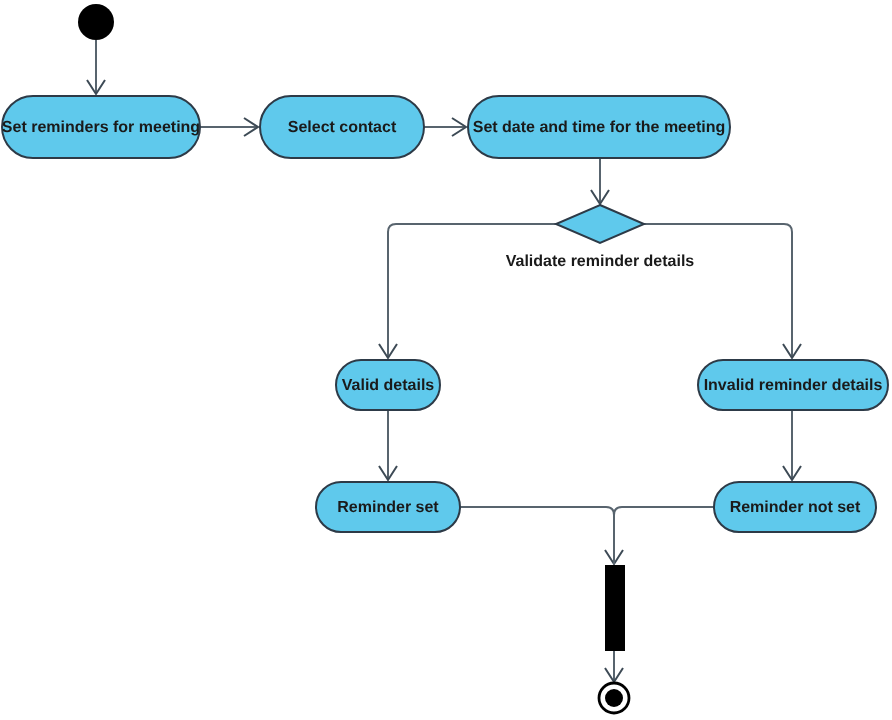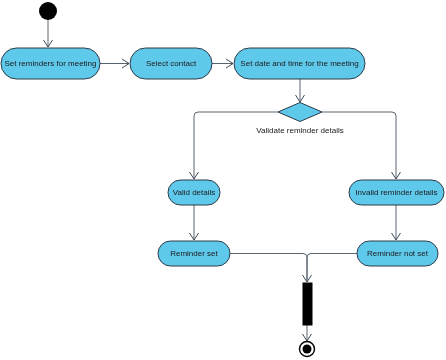--- a/index.html
+++ b/index.html
@@ -9,20 +9,21 @@
   }
   body {
     font-family: "Liberation Sans", sans-serif;
   }
   #canvas {
     position: relative;
     width: 446px;
     height: 360px;
     background: #ffffff;
     overflow: hidden;
+    font-weight: bold;
   }
   #diagram-svg {
     position: absolute;
     left: 0;
     top: 0;
     width: 446px;
     height: 360px;
   }
   .node-label {
     font-family: "Liberation Sans", sans-serif;

